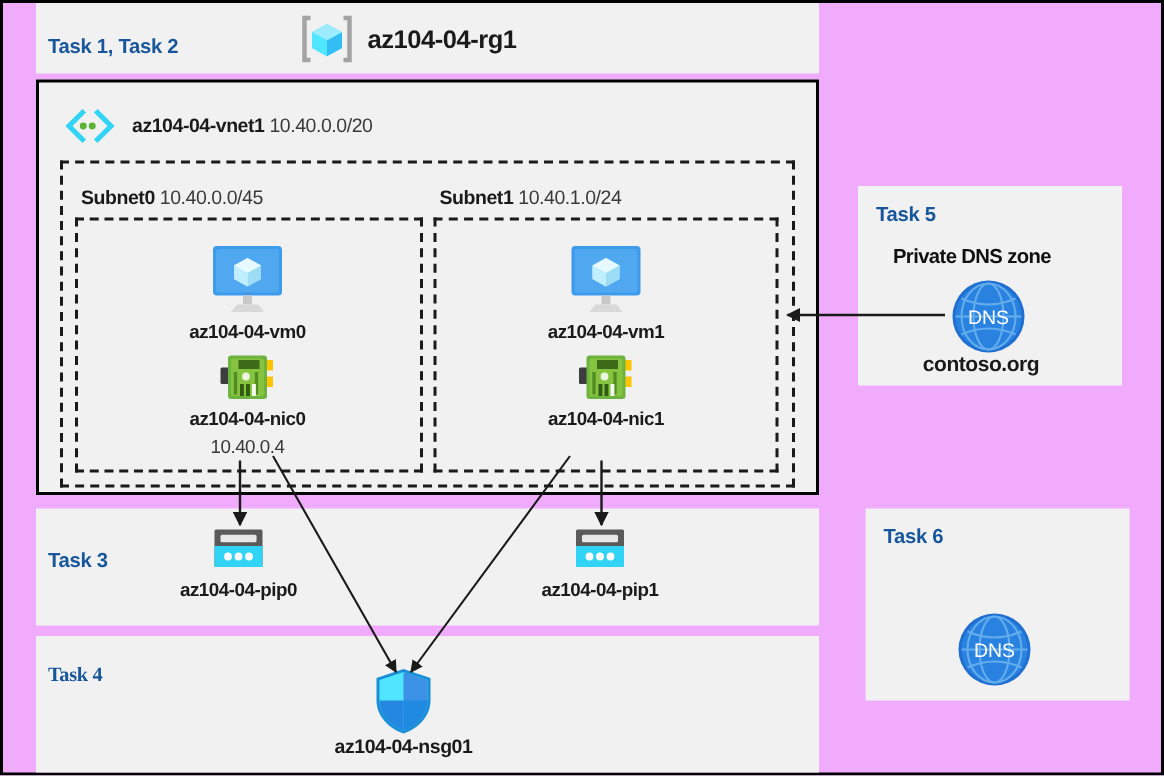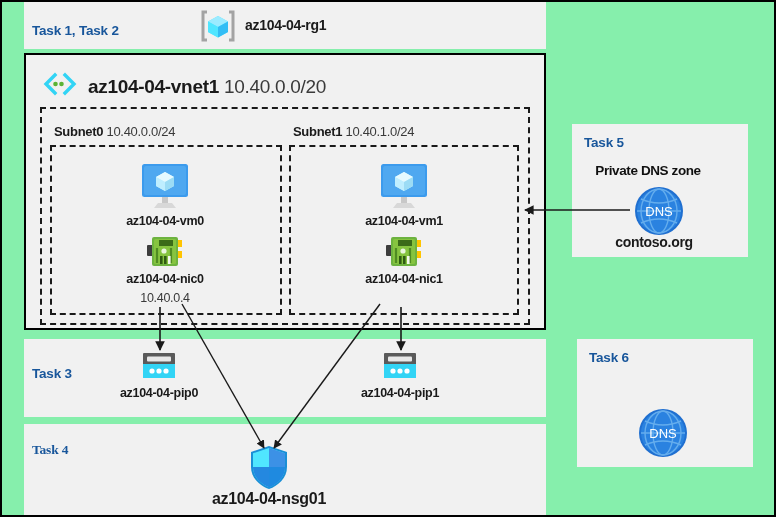--- a/index.html
+++ b/index.html
@@ -3,21 +3,21 @@
 <meta charset="utf-8">
 <style>
   html,body{margin:0;padding:0;background:#ffffff;}
   body{
     font-family:"Liberation Sans", sans-serif;
     -webkit-font-smoothing:antialiased;
   }
   #canvas{
     position:relative;
     width:776px;height:517px;
-    background:#86efac;
+    background:#f0abfc;
     overflow:hidden;
     box-sizing:border-box;
     border:2px solid #000000;
   }
   
   .panel{position:absolute;background:#f1f1f1;box-sizing:border-box;}
   .vnet-box{position:absolute;background:#f1f1f1;border:2px solid #000;box-sizing:border-box;}
   .dashed{position:absolute;border:2px dashed #1a1a1a;box-sizing:border-box;background:transparent;}
   .dashed-inner{position:absolute;border:2px dashed #1a1a1a;box-sizing:border-box;background:transparent;}
 
@@ -67,41 +67,41 @@
     <svg width="34" height="32" viewBox="0 0 34 32">
       <path d="M6 2 L2 2 L2 30 L6 30" fill="none" stroke="#a3a3a3" stroke-width="3"></path>
       <path d="M28 2 L32 2 L32 30 L28 30" fill="none" stroke="#a3a3a3" stroke-width="3"></path>
       <polygon points="17,6 27,11.5 27,22 17,27.5 7,22 7,11.5" fill="#50e6ff"></polygon>
       <polygon points="17,6 27,11.5 17,17 7,11.5" fill="#9cebff"></polygon>
       <polygon points="17,17 27,11.5 27,22 17,27.5" fill="#32bdf5"></polygon>
       <polygon points="17,17 7,11.5 7,22 17,27.5" fill="#50e6ff"></polygon>
     </svg>
   </div>
 
-  <div class="res-name" style="left:243px;top:15px;font-size:14px;">az104-04-rg1</div>
+  <div class="res-name" style="left:243px;top:15px;font-size:17px;">az104-04-rg1</div>
 
   <div class="vnet-box" style="left:22px;top:51px;width:522px;height:277px;"></div>
 
   <div class="icon" style="left:40px;top:70px;width:36px;height:24px;">
     <svg width="36" height="24" viewBox="0 0 36 24">
       <path d="M13 3 L4 12 L13 21" fill="none" stroke="#32d4f5" stroke-width="3.4" stroke-linecap="square"></path>
       <path d="M23 3 L32 12 L23 21" fill="none" stroke="#32d4f5" stroke-width="3.4" stroke-linecap="square"></path>
       <circle cx="13.5" cy="12" r="2.3" fill="#5bb335"></circle>
       <circle cx="19.5" cy="12" r="2.3" fill="#5bb335"></circle>
     </svg>
   </div>
 
-  <div class="res-name" style="left:86px;top:74px;font-size:19px;">
+  <div class="res-name" style="left:86px;top:74px;font-size:13px;">
     <span>az104-04-vnet1</span><span class="light">&nbsp;</span><span class="light">10.40.0.0/20</span>
   </div>
 
   <div class="dashed" style="left:38px;top:105px;width:490px;height:218px;"></div>
 
   <div class="subnet-title" style="left:52px;top:122px;">
-    <span>Subnet0</span><span class="light">&nbsp;</span><span class="light">10.40.0.0/24</span>
+    <span>Subnet0</span><span class="light">&nbsp;</span><span class="light">10.40.0.0/45</span>
   </div>
 
   <div class="dashed-inner" style="left:48px;top:143px;width:232px;height:170px;"></div>
 
   <div class="icon" style="left:133px;top:160px;width:60px;height:48px;">
     <svg width="60" height="48" viewBox="0 0 60 48">
       <rect x="7" y="2" width="46" height="33" rx="2.5" fill="#3c9bed"></rect>
       <rect x="9" y="4" width="42" height="29" rx="2" fill="#4fa8f0"></rect>
       <polygon points="30,10 39,15 39,24 30,29 21,24 21,15" fill="#c3f1ff"></polygon>
       <polygon points="30,10 39,15 30,20 21,15" fill="#e6faff"></polygon>
@@ -208,21 +208,21 @@
 
   <div class="icon" style="left:247px;top:443px;width:40px;height:45px;">
     <svg width="40" height="45" viewBox="0 0 40 45">
       <path d="M20 1 L38 7 L38 22 C38 33 29 41 20 44 C11 41 2 33 2 22 L2 7 Z" fill="#1a8fd6"></path>
       <path d="M20 3 L36 8.3 L36 22 C36 32 28 39.3 20 42.2 C12 39.3 4 32 4 22 L4 8.3 Z" fill="#50e6ff"></path>
       <path d="M20 3 L36 8.3 L36 22 C36 32 28 39.3 20 42.2 Z" fill="#3c91e6"></path>
       <path d="M20 22 L36 22 C36 32 28 39.3 20 42.2 Z" fill="#1f8ae0"></path>
       <path d="M4 22 L20 22 L20 42.2 C12 39.3 4 32 4 22 Z" fill="#2488e0"></path>
     </svg>
   </div>
-  <div class="node-label" style="left:192px;top:488px;width:150px;font-size:16px;">az104-04-nsg01</div>
+  <div class="node-label" style="left:192px;top:488px;width:150px;font-size:13px;">az104-04-nsg01</div>
 
   <div class="panel" style="left:570px;top:122px;width:176px;height:133px;"></div>
 
   <div class="task-label" style="left:582px;top:133px;">Task 5</div>
 
   <div class="zone-title" style="left:570px;top:161px;width:152px;">Private DNS zone</div>
 
   <div class="icon" style="left:632px;top:184px;width:50px;height:50px;">
     <svg width="50" height="50" viewBox="0 0 50 50">
       <circle cx="25" cy="25" r="24" fill="#1f6fd0"></circle>

